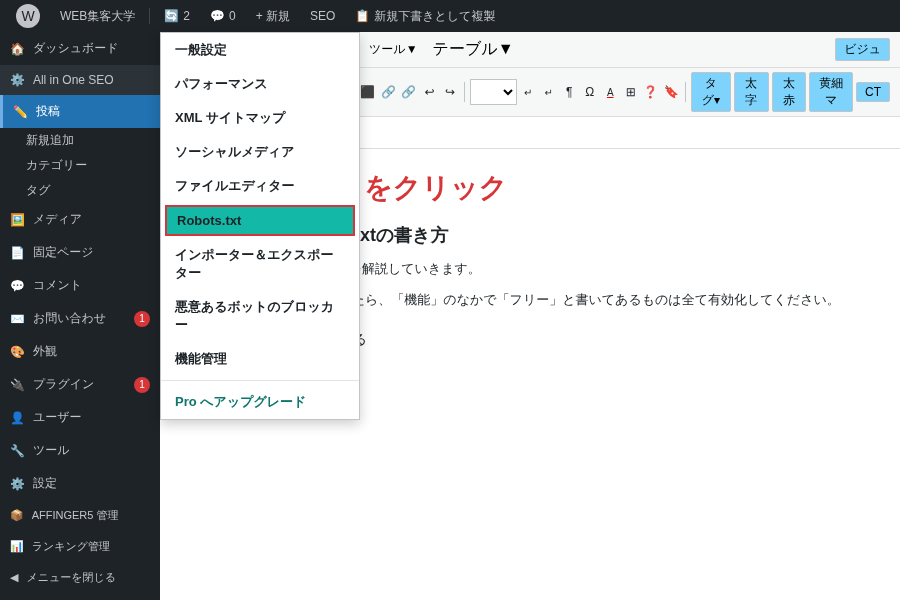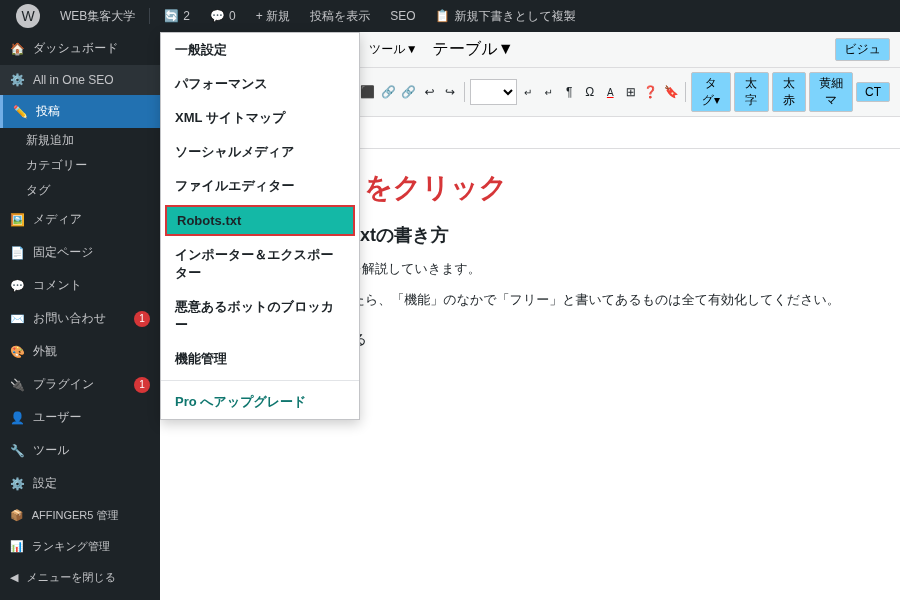--- a/index.html
+++ b/index.html
@@ -184,23 +184,20 @@
   <div class="admin-bar-item">
     <span>🔄</span>
     <span>2</span>
   </div>
   <div class="admin-bar-item">
     <span>💬</span>
     <span>0</span>
   </div>
   <div class="admin-bar-item">
     <span>+ 新規</span>
-  </div>
-  <div class="admin-bar-item">
-    <span>投稿を表示</span>
   </div>
   <div class="admin-bar-item">
     <span>SEO</span>
   </div>
   <div class="admin-bar-item">
     <span>📋</span>
     <span>新規下書きとして複製</span>
   </div>
 </div>
 

